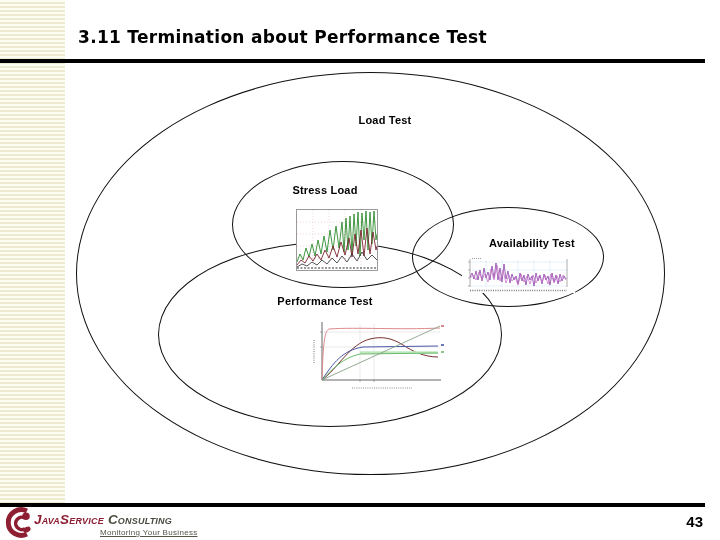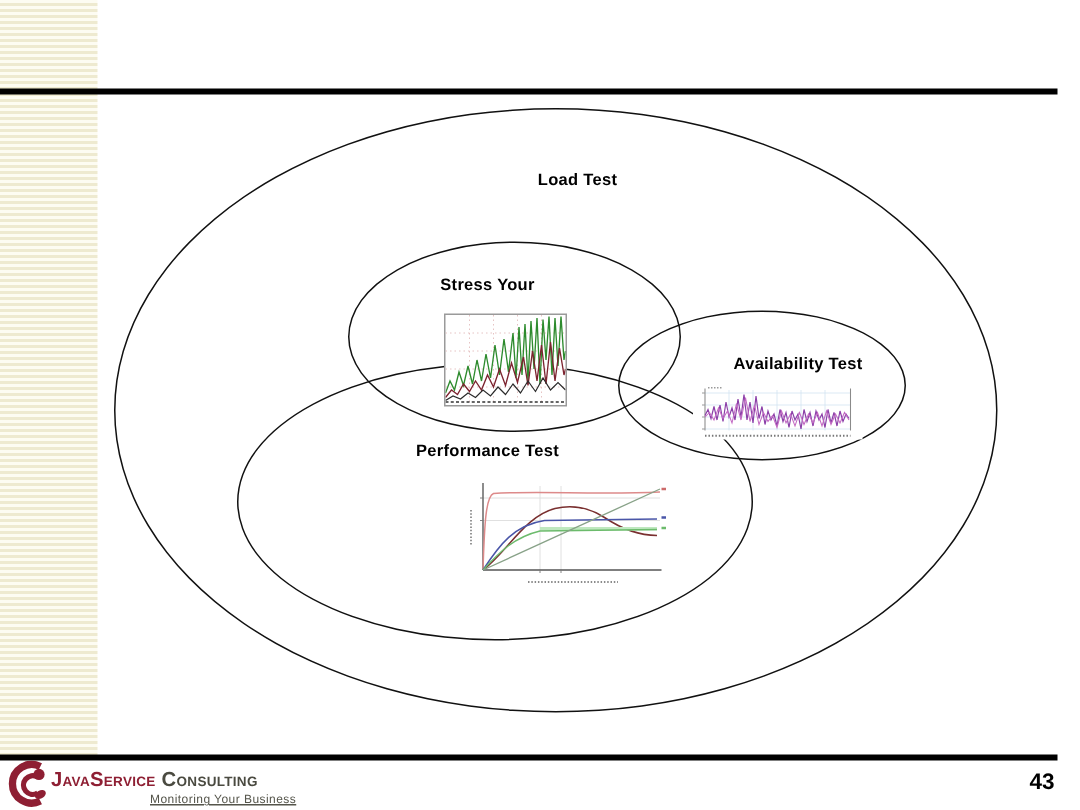--- a/index.html
+++ b/index.html
@@ -33,47 +33,48 @@
   .lbl-avail{left:532px;top:237px;}
   .lbl-perf{left:285px;top:295px;margin-left:40px;}
   .chart{position:absolute;background:#fff;z-index:2;}
   .chart-stress{left:296px;top:209px;width:80px;height:60px;border:1px solid #9a9a9a;}
   .chart-avail{left:462px;top:256px;width:113px;height:37px;}
   .chart-perf{left:308px;top:318px;width:137px;height:77px;}
   .chart svg{display:block;}
   .footer-logo{position:absolute;left:2px;top:507px;z-index:4;}
   .brand-line{
     position:absolute;left:34px;top:512px;white-space:nowrap;
-    font-variant:small-caps;font-weight:700;font-size:13.5px;letter-spacing:.2px;
+    font-variant:small-caps;font-weight:700;font-size:13.5px;letter-spacing:.2px;font-style:italic;
   }
   .brand-primary{color:#8e1f33;}
   .brand-secondary{color:#4a4a40;margin-left:4px;}
   .brand-tagline{
     position:absolute;left:100px;top:528px;font-size:8px;color:#55554b;letter-spacing:.3px;text-decoration:underline;
   }
   .page-number{
     position:absolute;right:17px;top:513px;font-size:15px;color:#000;font-weight:600;margin-left:24px;
   }
 </style>
 </head>
 <body>
 
 <div class="slide">
 
   <div class="stripe-margin"></div>
 
+  <div class="slide-title">3.11 Termination about Performance Test</div>
   <div class="rule rule-top"></div>
 
   <div class="ellipse el-load"></div>
   <div class="ellipse el-stress"></div>
   <div class="ellipse el-avail"></div>
   <div class="ellipse el-perf"></div>
 
   <div class="vlabel lbl-load">Load Test</div>
-  <div class="vlabel lbl-stress">Stress Your</div>
+  <div class="vlabel lbl-stress">Stress Load</div>
   <div class="vlabel lbl-avail">Availability Test</div>
   <div class="vlabel lbl-perf">Performance Test</div>
 
   <div class="chart chart-stress">
     <svg width="80" height="60" viewBox="0 0 80 60">
       <g stroke="#e3bcbc" stroke-width="0.6" stroke-dasharray="1,2">
         <line x1="0" y1="12" x2="80" y2="12"></line>
           <line x1="0" y1="24" x2="80" y2="24"></line>
         <line x1="0" y1="36" x2="80" y2="36"></line>
           <line x1="0" y1="48" x2="80" y2="48"></line>

